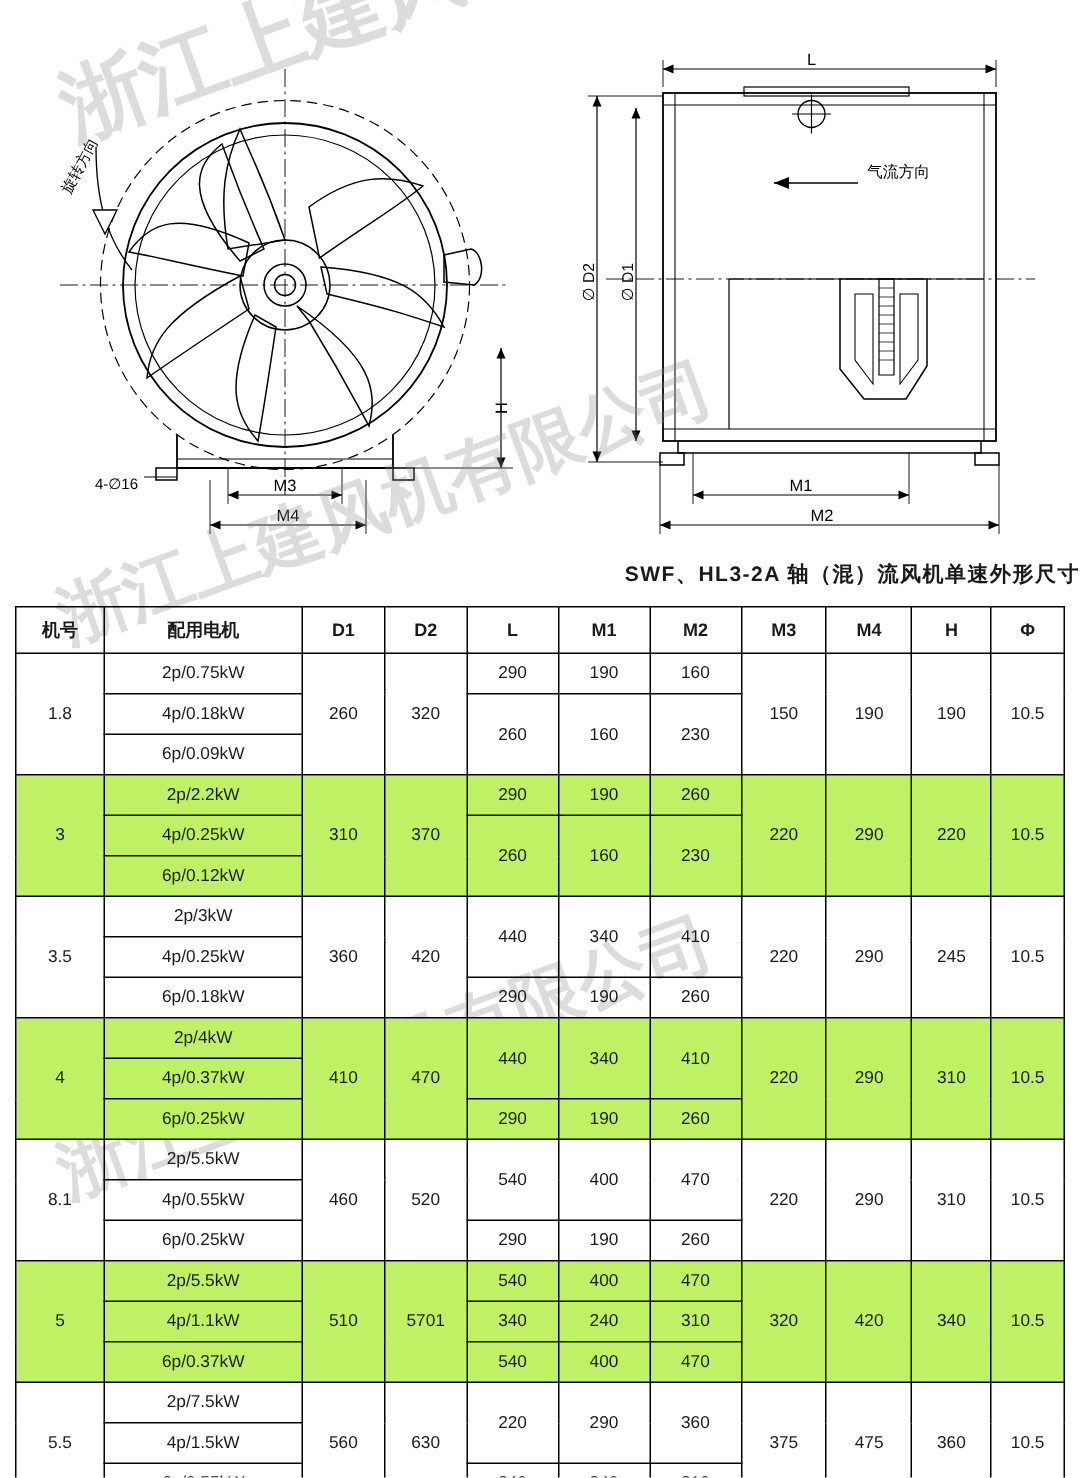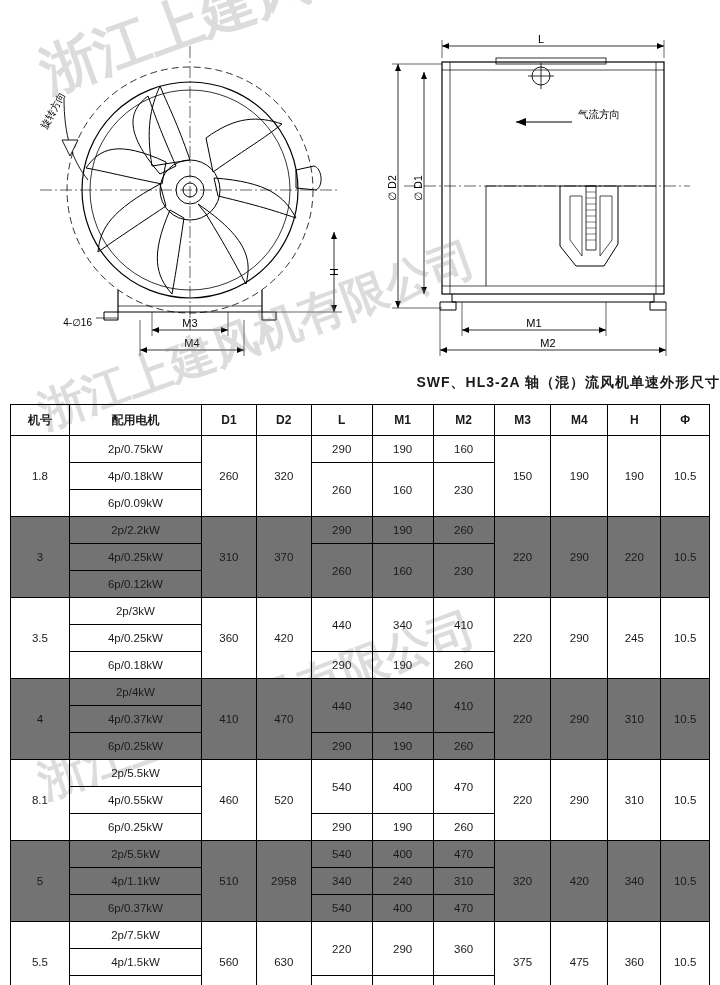--- a/index.html
+++ b/index.html
@@ -73,21 +73,21 @@
     line-height: 26px;
     font-weight: normal;
     background: transparent;
   }
   table.spec thead th {
     height: 30px;
     line-height: 30px;
     font-weight: bold;
     font-size: 12px;
   }
-  tr.shade td { background: #737373; }
+  tr.shade td { background: #bef264; }
   thead tr th { background: #ffffff; }
   .col-num { width: 58px; }
   .col-motor { width: 130px; }
   .col-d { width: 54px; }
   .col-l { width: 60px; }
   .col-m { width: 60px; }
   .col-m3 { width: 56px; }
   .col-h { width: 52px; }
   .col-phi { width: 48px; }
 
@@ -386,21 +386,21 @@
       <tr>
         <td>6p/0.25kW</td>
         <td>290</td>
         <td>190</td>
         <td>260</td>
       </tr>
       <tr class="shade">
         <td rowspan="3">5</td>
         <td>2p/5.5kW</td>
         <td rowspan="3">510</td>
-        <td rowspan="3">2958</td>
+        <td rowspan="3">5701</td>
         <td>540</td>
         <td>400</td>
         <td>470</td>
         <td rowspan="3">320</td>
         <td rowspan="3">420</td>
         <td rowspan="3">340</td>
         <td rowspan="3">10.5</td>
       </tr>
       <tr class="shade">
         <td>4p/1.1kW</td>

